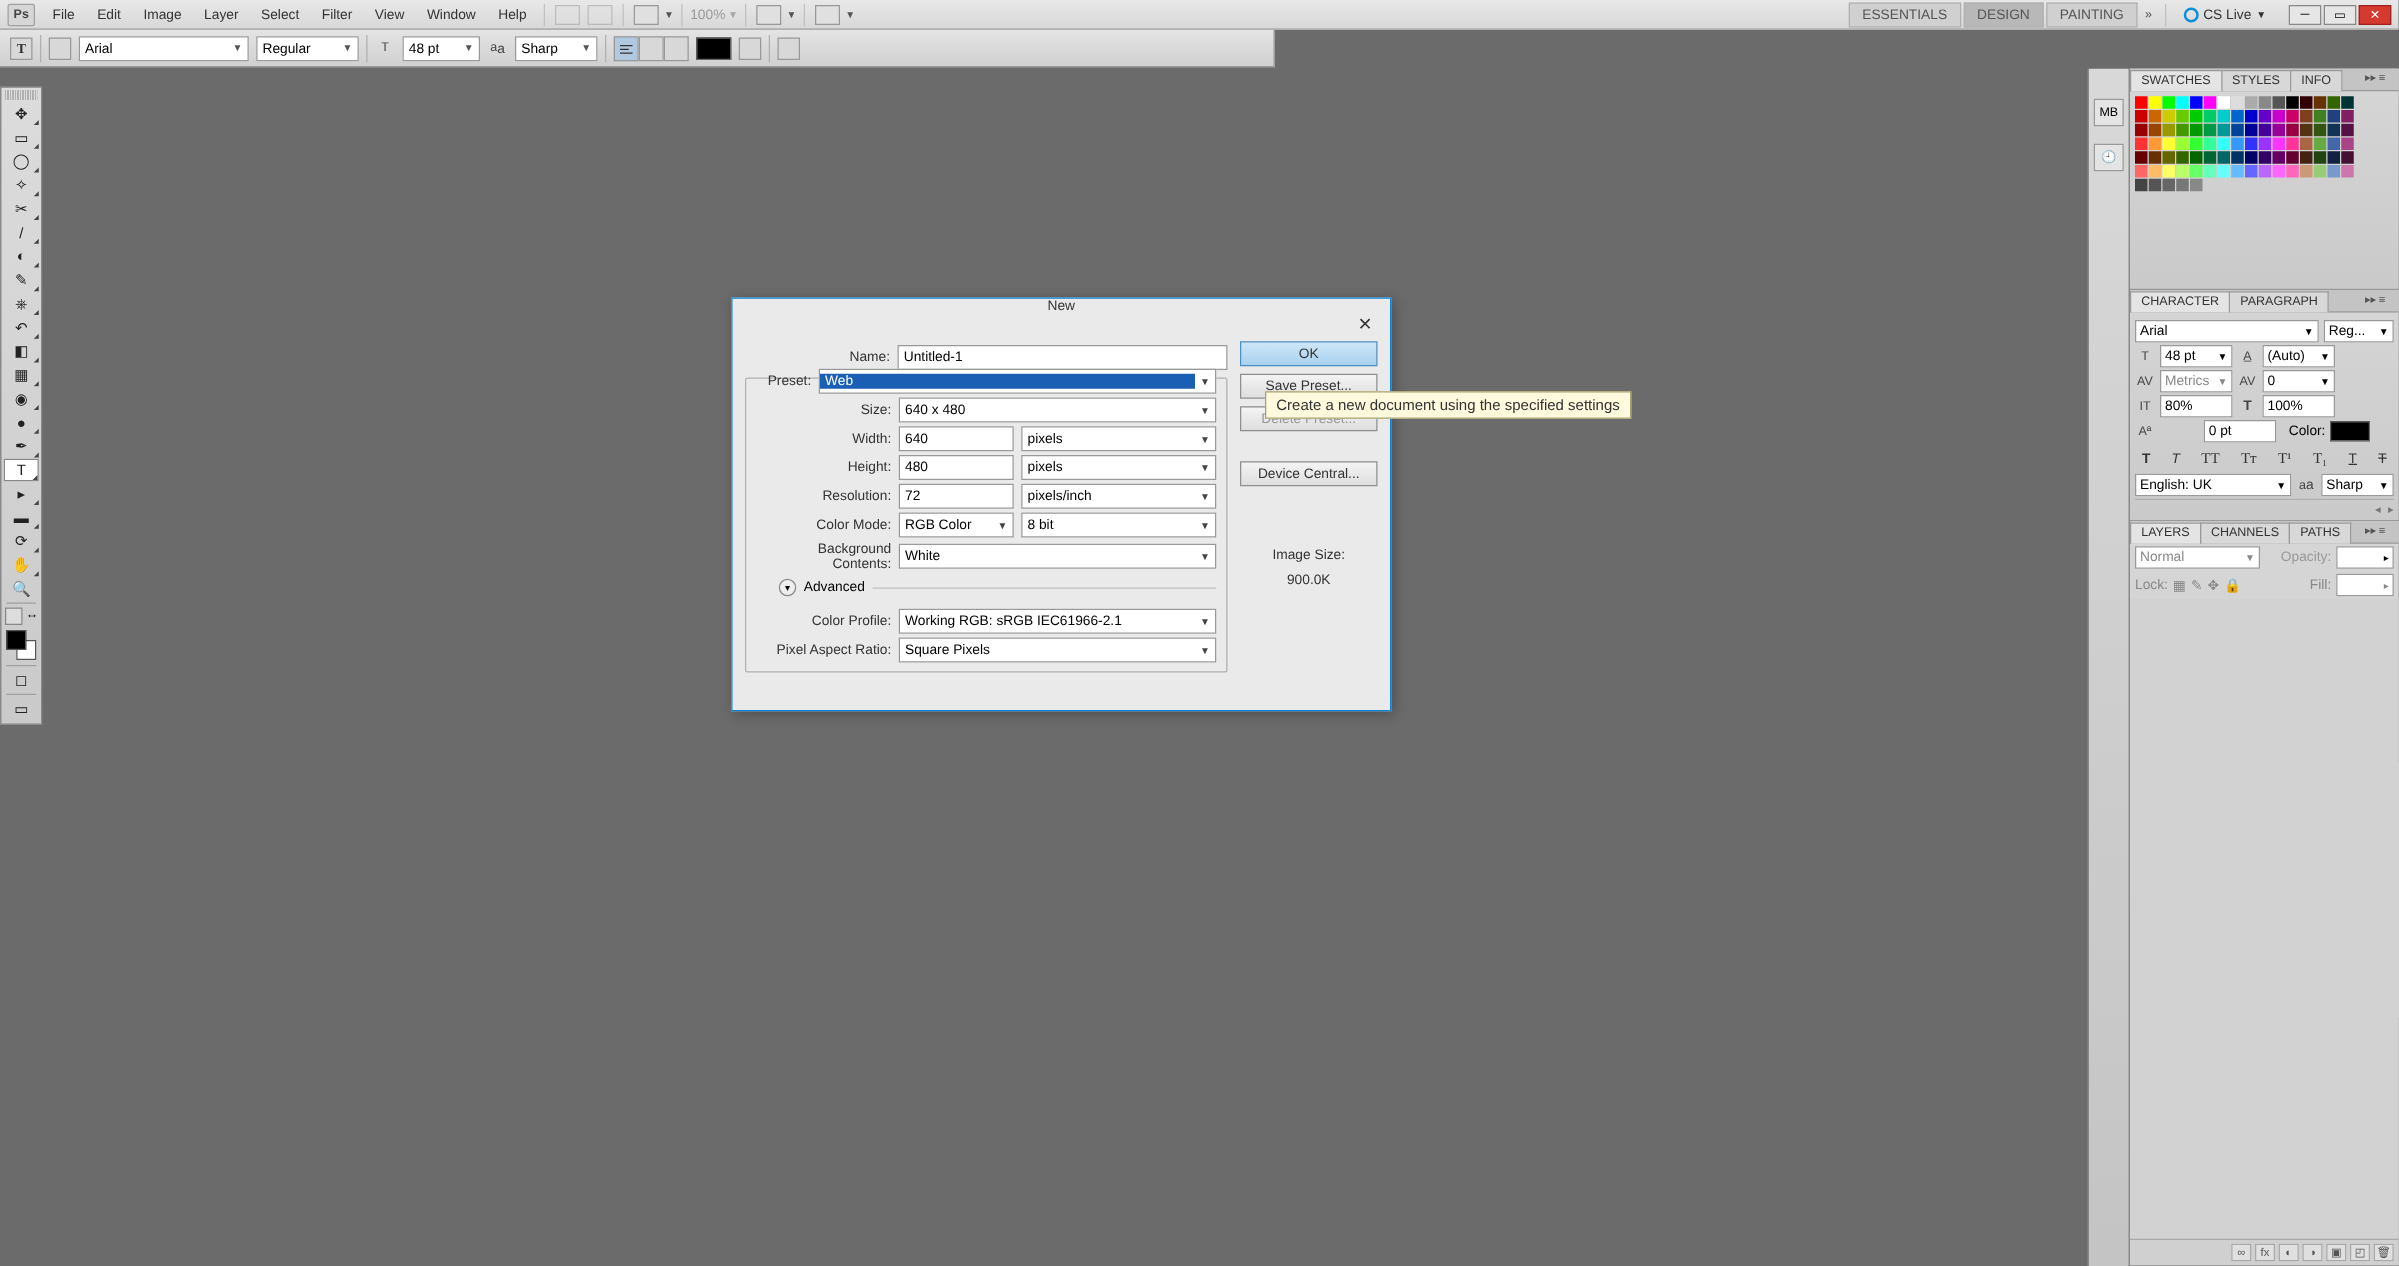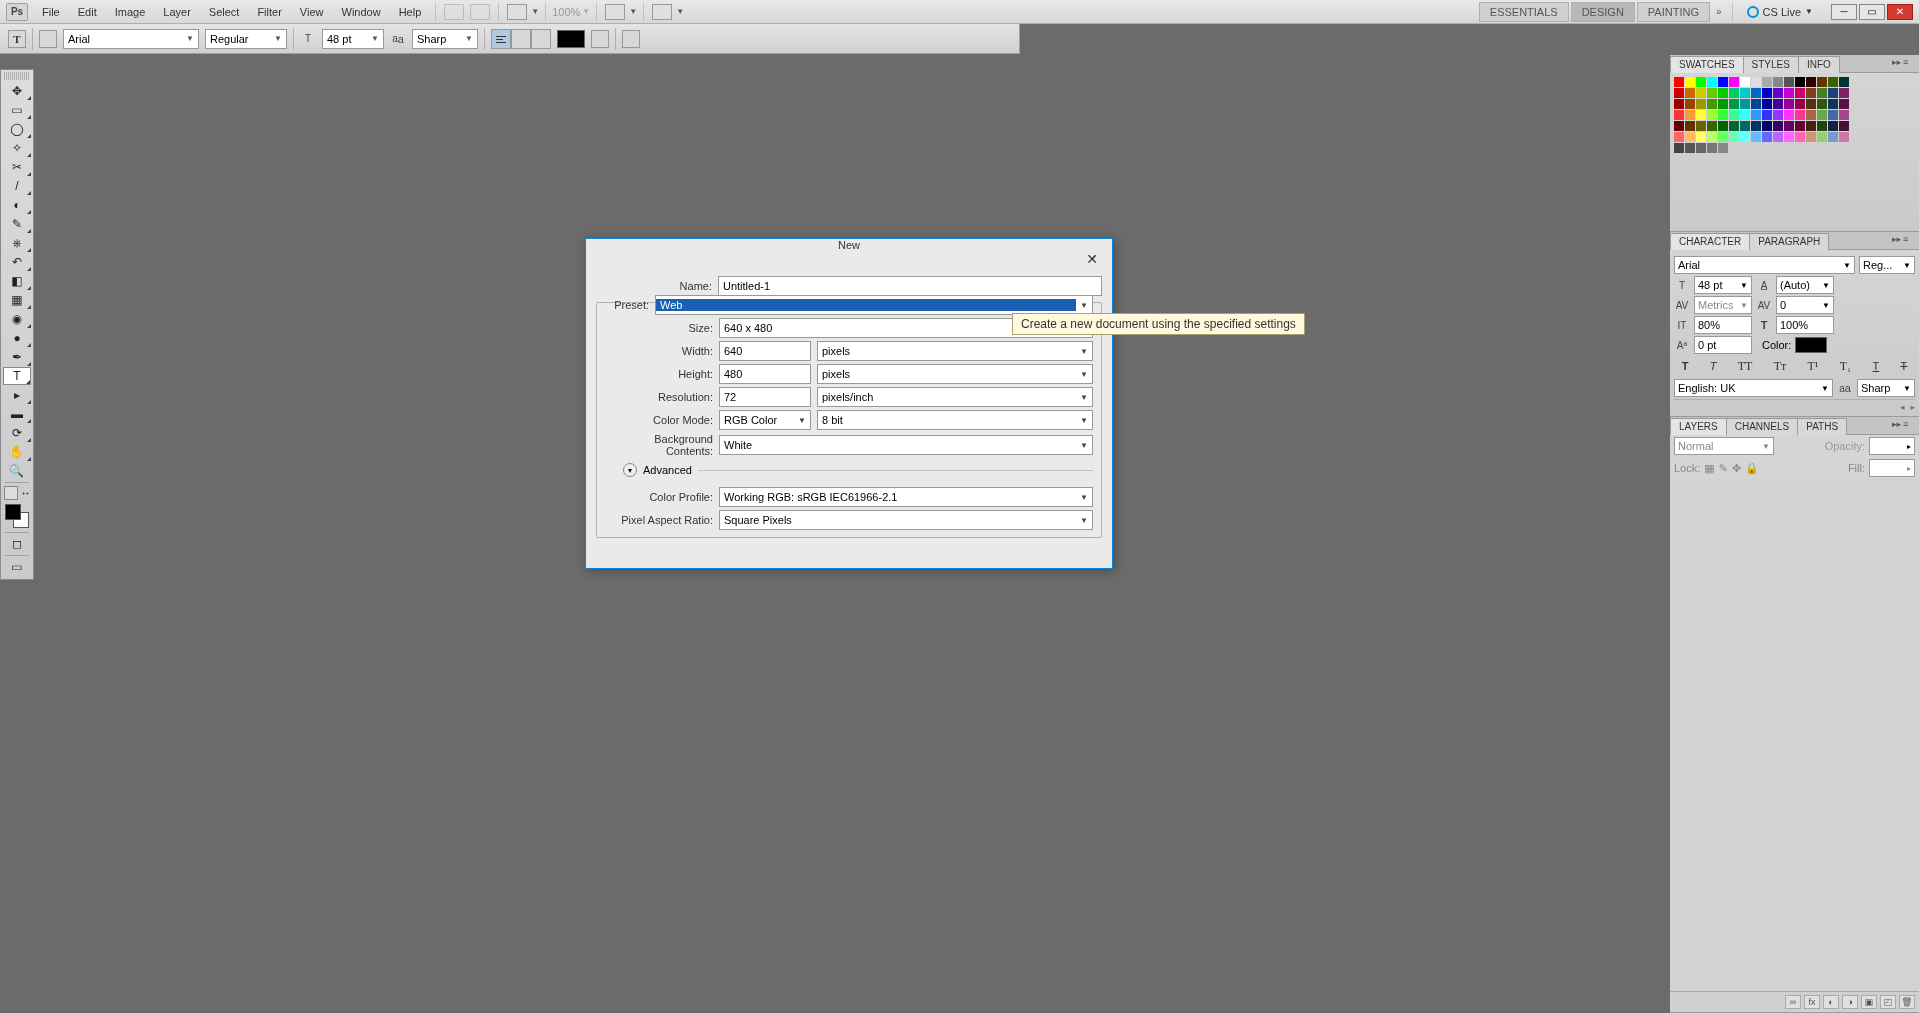--- a/index.html
+++ b/index.html
@@ -243,20 +243,24 @@
   </div>
   <div class="tool-sep"></div>
   <div class="tool">◻</div>
   <div class="tool-sep"></div>
   <div class="tool">▭</div>
 </div>
 
 <div class="canvas-area"></div>
 
 <div class="panel-dock">
+  <div class="dock-strip">
+    <div class="di">MB</div>
+    <div class="di">🕘</div>
+  </div>
   <div class="panels">
 
     <div class="panel">
       <div class="panel-tabs">
         <div class="ptab active">SWATCHES</div>
         <div class="ptab">STYLES</div>
         <div class="ptab">INFO</div>
         <div class="panel-collapse">▸▸</div>
         <div class="panel-menu">≡</div>
       </div>
@@ -416,21 +420,21 @@
             </div>
           <div class="char-ic">
               <b>T</b>
             </div>
           <div class="char-combo" style="width:58px;">
               <span>100%</span>
             </div>
         </div>
         <div class="char-row">
           <div class="char-ic">Aª</div>
-          <div class="char-combo" style="width:58px;">
+          <div class="char-combo" style="width:58px;margin-left:35px;">
               <span>0 pt</span>
             </div>
           <span style="margin-left:6px;">Color:</span>
           <div class="color-sw"></div>
         </div>
         <div class="tt-row">
           <span><b>T</b></span>
           <span><i>T</i></span>
           <span>TT</span>
           <span>Tᴛ</span>
@@ -588,16 +592,28 @@
         <div class="dlg-row">
           <div class="dlg-label" style="width:108px;">Pixel Aspect Ratio:</div>
           <div class="dlg-combo" style="flex:1;">
               <span>Square Pixels</span>
               <span class="chev">▼</span>
             </div>
         </div>
       </div>
 
     </div>
+    <div class="dlg-right">
+      <div class="dlg-btn primary">OK</div>
+      <div class="dlg-btn" style="visibility:hidden;">Cancel</div>
+      <div class="dlg-btn" style="margin-top:-26px;">Save Preset...</div>
+      <div class="dlg-btn disabled">Delete Preset...</div>
+      <div style="height:12px;"></div>
+      <div class="dlg-btn">Device Central...</div>
+      <div class="imgsize">
+        <div>Image Size:</div>
+        <div>900.0K</div>
+      </div>
+    </div>
   </div>
 </div>
 
 <div class="tooltip" style="left:1012px; top:313px;">Create a new document using the specified settings</div>
 
 </body></html>

